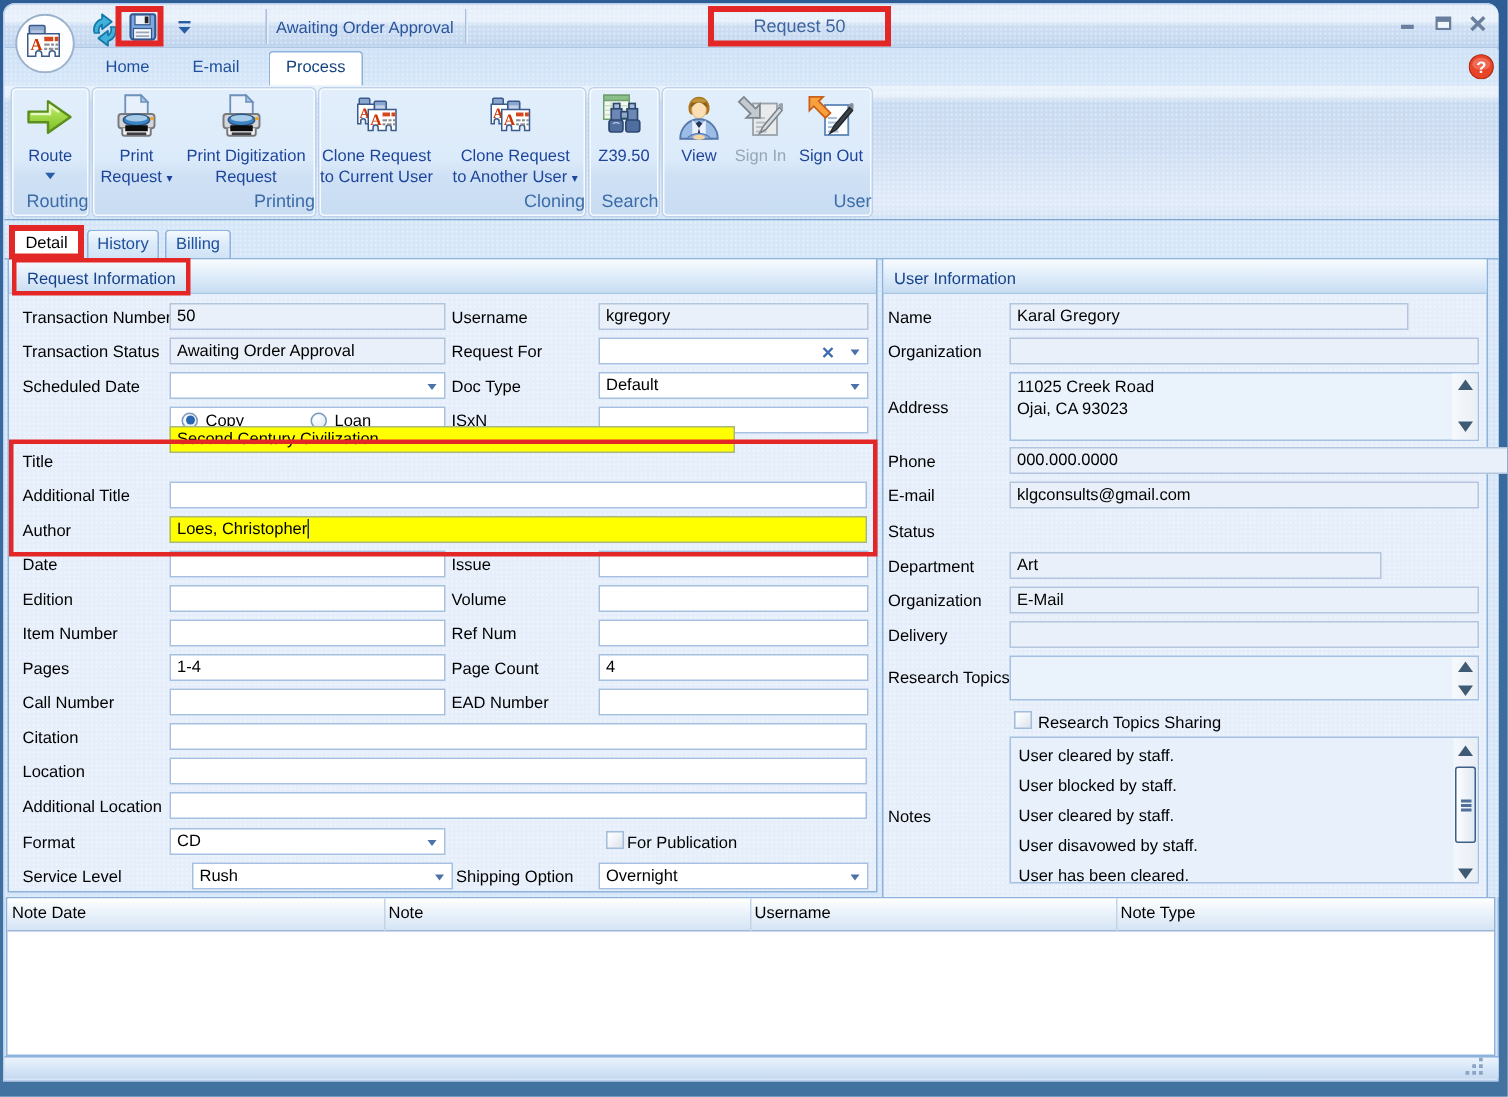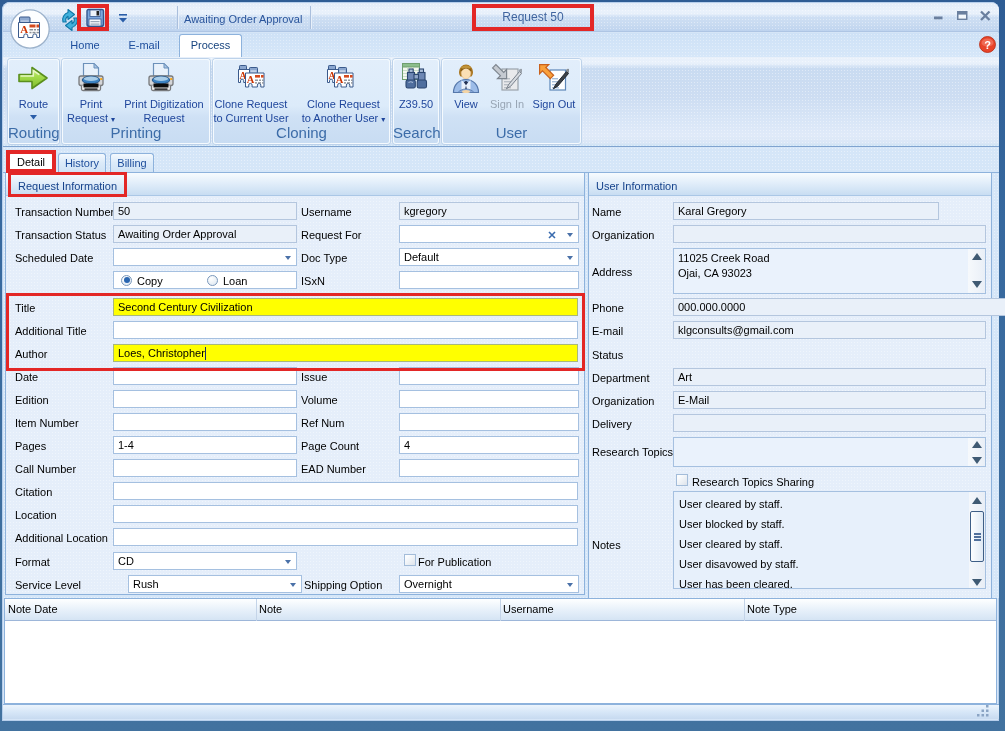--- a/index.html
+++ b/index.html
@@ -5,21 +5,21 @@
 body{font-family:"Liberation Sans",sans-serif;font-size:11px;color:#000;background:#36689e}
 .abs{position:absolute}
 #win{position:relative;width:1005px;height:731px;background:linear-gradient(#2e5c94,#36689e 30%,#42729f);overflow:hidden}
 #frame{position:absolute;left:2px;top:2px;width:997px;height:719px;border-radius:8px 8px 0 0;background:#d5e5f7;overflow:hidden;box-shadow:inset 0 0 0 1px #b7cfec}
 
 #titlebar{position:absolute;left:3px;top:3px;width:996px;height:29px;background:radial-gradient(rgba(255,255,255,0.4) 0.5px, transparent 1px) 0 0/3px 3px,linear-gradient(#e2ecf8 0%,#e9f1fb 30%,#e6effa 40%,#cddef3 50%,#c9dbf1 75%,#bed3ee 100%);border-radius:7px 7px 0 0;border-bottom:1px solid #aec5e4}
 #tabrow{position:absolute;left:3px;top:33px;width:996px;height:24px;background:radial-gradient(rgba(255,255,255,0.35) 0.5px, transparent 1px) 0 0/3px 3px,linear-gradient(#cee1f6,#d6e7f9)}
 .ttxt{color:#1e4e9c}
 #ribbon{position:absolute;left:3px;top:57px;width:996px;height:90px;background:radial-gradient(rgba(255,255,255,0.4) 0.5px, transparent 1px) 0 0/3px 3px,linear-gradient(#e8f0fa 0%,#e9f1fb 7%,#c9dbf1 13%,#cdddf2 45%,#d9e6f7 72%,#e0eaf9 88%,#d9e6f6 97%,#cbe2f5 100%);border-bottom:1px solid #7fa3cf}
 .grp{position:absolute;height:85px;border-radius:3px;background:linear-gradient(#e2eefb 0%,#dcebfa 55%,#cfe1f5 68%,#c8dcf2 100%);box-shadow:inset 0 0 0 1px #f5fafe,0 0 0 1px #bdd2ea}
-.glabel{position:absolute;bottom:3px;left:0;width:100%;text-align:center;color:#3c6ca8;font-size:15px}
+.glabel{position:absolute;bottom:3px;left:0;width:100%;text-align:right;color:#3c6ca8;font-size:12px}
 .btxt{position:absolute;width:100%;text-align:center;color:#1e459b;font-size:11px;line-height:14px}
 .ricon{position:absolute;width:32px;height:32px}
 #tabstrip{position:absolute;left:3px;top:147px;width:996px;height:26px;background:radial-gradient(rgba(255,255,255,0.4) 0.5px, transparent 1px) 0 0/3px 3px,#d5e6f8}
 .dtab{position:absolute;height:20px;border:1px solid #8db2dc;border-bottom:none;border-radius:3px 3px 0 0;text-align:center;background:linear-gradient(#f4f9fe,#dcebf9 45%,#cfe2f5);color:#1e4e9c;line-height:19px}
 .panel{position:absolute;border:1px solid #8db2dc;background:radial-gradient(rgba(255,255,255,0.4) 0.5px, transparent 1px) 0 0/3px 3px,#e5eefa}
 .phead{position:absolute;left:0;top:0;width:100%;height:23px;background:linear-gradient(#f7fbfe,#e2eefa 45%,#c8ddf2);border-bottom:1px solid #aac7e6;color:#15428b;line-height:27px;padding-left:12px}
 .lbl{position:absolute;height:14px;line-height:14px;white-space:nowrap}
 .fld{position:absolute;height:18px;border:1px solid #a5c0e0;background:#fff;line-height:16px;padding-left:4px;white-space:nowrap}
 .dis{background:#e9f0f9;border-color:#b4c6de}
 .yel{background:#ffff00;border-color:#a8b87c}
@@ -292,21 +292,21 @@
   <span class="radio" style="left:7px;top:2.5px"></span>
       <span class="abs" style="left:9.5px;top:5px;width:6px;height:6px;border-radius:50%;background:#2a66b0"></span>
   <span class="abs" style="left:23px;top:1px">Copy</span>
   <span class="radio" style="left:93px;top:2.5px"></span>
   <span class="abs" style="left:109px;top:1px">Loan</span>
 </div>
 <div class="lbl" style="left:301px;top:274px">ISxN</div>
 <div class="fld" style="left:399px;top:271px;width:180px"></div>
 
 <div class="lbl" style="left:15px;top:301px">Title</div>
-<div class="fld yel" style="left:113px;top:298px;width:465px">Second Century Civilization</div>
+<div class="fld yel" style="left:113px;top:284px;width:377px">Second Century Civilization</div>
 <div class="lbl" style="left:15px;top:324px">Additional Title</div>
 <div class="fld" style="left:113px;top:321px;width:465px"></div>
 <div class="lbl" style="left:15px;top:347px">Author</div>
 <div class="fld yel" style="left:113px;top:344px;width:465px">Loes, Christopher<span style="display:inline-block;width:1.5px;height:13px;background:#1b2f6e;vertical-align:-3px"></span></div>
 
 <div class="lbl" style="left:15px;top:370px">Date</div>
 <div class="fld" style="left:113px;top:367px;width:184px"></div>
 <div class="lbl" style="left:301px;top:370px">Issue</div>
 <div class="fld" style="left:399px;top:367px;width:180px"></div>
 
@@ -356,21 +356,21 @@
 <div class="abs" style="left:968px;top:249px;width:17px;height:44px;background:linear-gradient(90deg,#f6f9fc,#e9eff7)"></div>
 <span class="sarr-u" style="left:972px;top:253px"></span>
 <span class="sarr-d" style="left:972px;top:281px"></span>
 
 <div class="lbl" style="left:592px;top:301px">Phone</div>
 <div class="fld dis" style="left:673px;top:298px;width:351px">000.000.0000</div>
 <div class="lbl" style="left:592px;top:324px">E-mail</div>
 <div class="fld dis" style="left:673px;top:321px;width:313px">klgconsults@gmail.com</div>
 <div class="lbl" style="left:592px;top:348px">Status</div>
 <div class="lbl" style="left:592px;top:371px">Department</div>
-<div class="fld dis" style="left:673px;top:368px;width:313px">Art</div>
+<div class="fld dis" style="left:673px;top:368px;width:248px">Art</div>
 <div class="lbl" style="left:592px;top:394px">Organization</div>
 <div class="fld dis" style="left:673px;top:391px;width:313px">E-Mail</div>
 <div class="lbl" style="left:592px;top:417px">Delivery</div>
 <div class="fld dis" style="left:673px;top:414px;width:313px"></div>
 
 <div class="lbl" style="left:592px;top:445px">Research Topics</div>
 <div class="ta dis" style="left:673px;top:437px;width:313px;height:30px"></div>
 <div class="abs" style="left:968px;top:438px;width:17px;height:28px;background:linear-gradient(90deg,#f6f9fc,#e9eff7)"></div>
 <span class="sarr-u" style="left:972px;top:441px"></span>
 <span class="sarr-d" style="left:972px;top:457px"></span>

